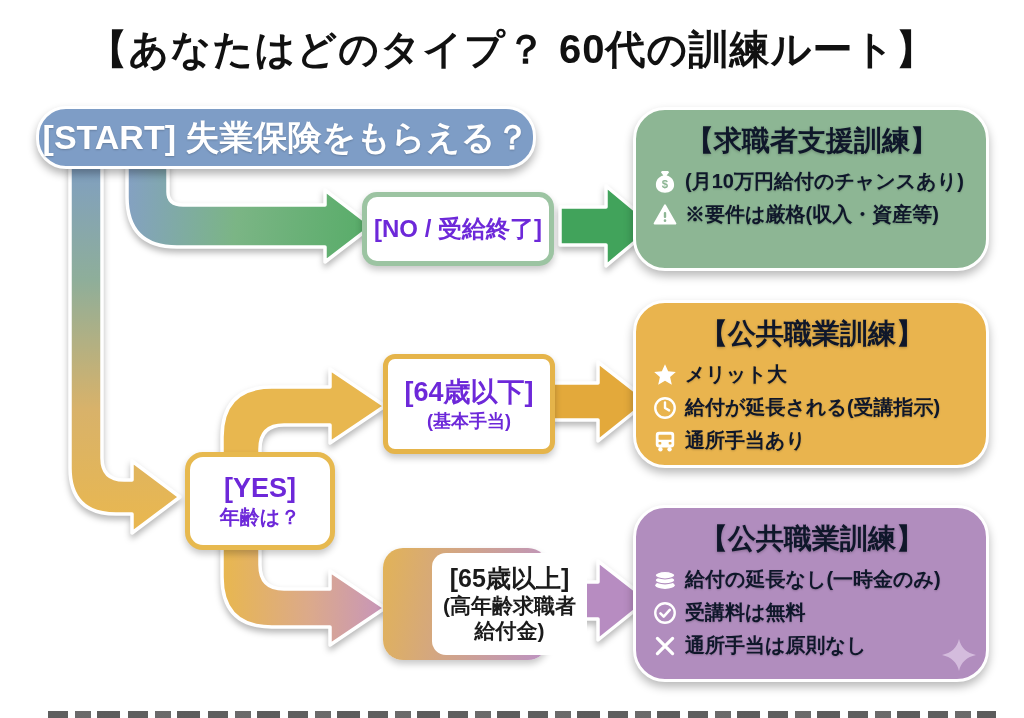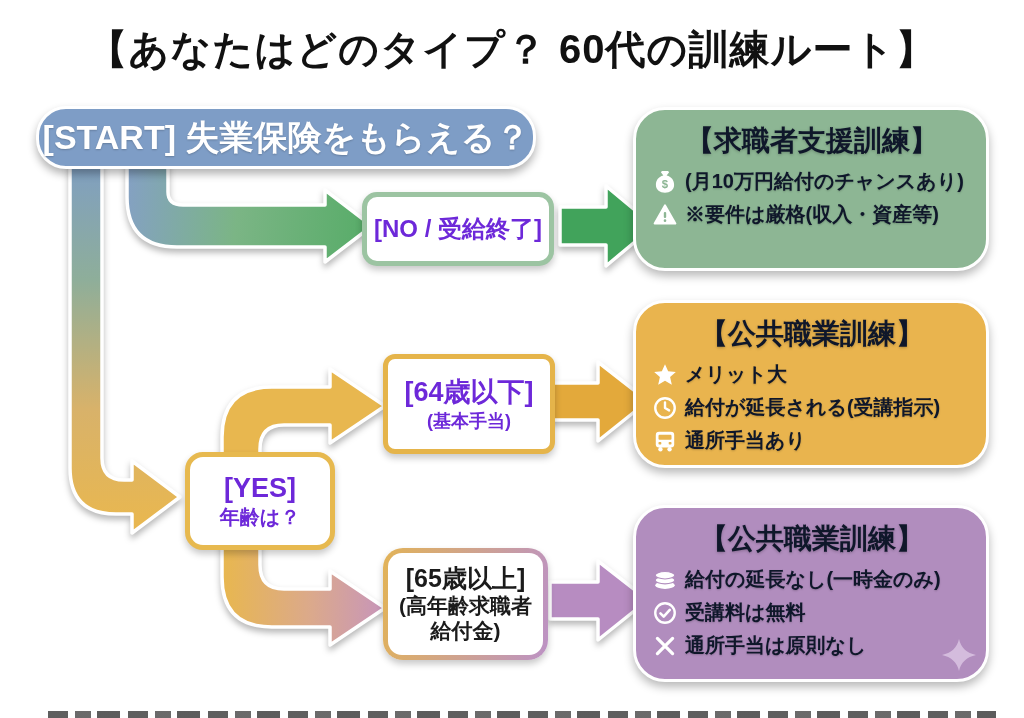--- a/index.html
+++ b/index.html
@@ -42,21 +42,21 @@
   }
   .u64-node .sub{font-size:18px;}
   .o65-wrap{
     position:absolute;z-index:2;left:383px;top:548px;width:165px;height:112px;
     background:linear-gradient(100deg,#E2B357,#BC92C5);border-radius:20px;padding:5px;
     box-shadow:0 4px 7px rgba(0,0,0,.22);box-sizing:border-box;
   }
   .o65-inner{
     width:100%;height:100%;background:#fff;border-radius:14px;display:flex;
     flex-direction:column;align-items:center;justify-content:center;text-align:center;
-    color:#1b1b1b;font-size:25px;line-height:1.18;
+    color:#1b1b1b;font-size:25px;line-height:1.18;margin-left:44px;
   }
   .o65-inner .sub{font-size:21px;}
   
   .card{
     position:absolute;z-index:2;left:633px;width:356px;border-radius:32px;
     border:3px solid #fff;box-sizing:border-box;color:#0f172a;
     box-shadow:0 5px 10px rgba(0,0,0,.28);padding:10px 14px 10px 16px;
   }
   .card-title{
     text-align:center;font-size:28px;margin:2px 0 8px 0;

